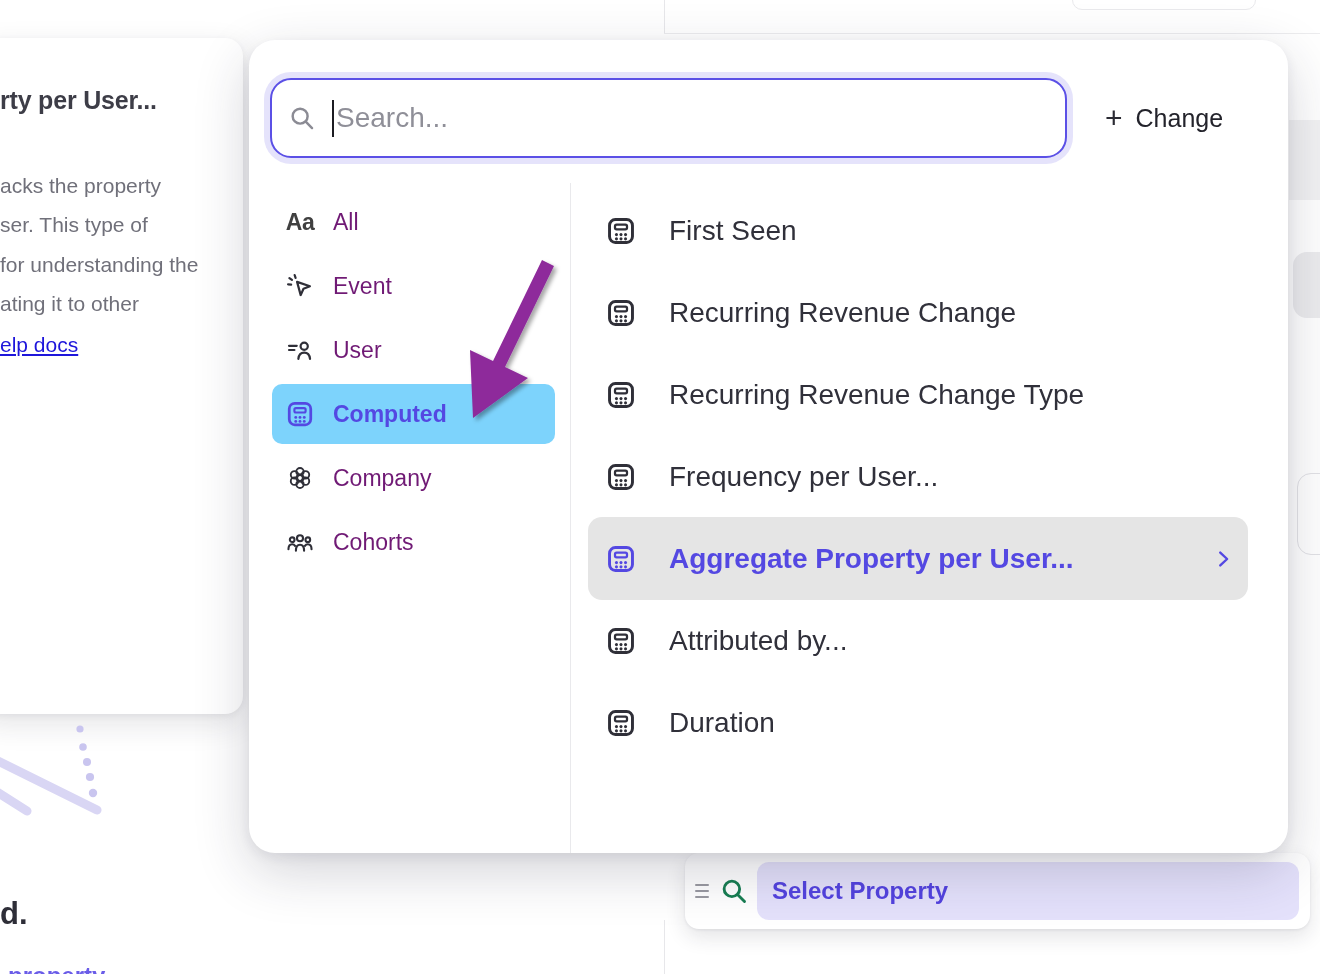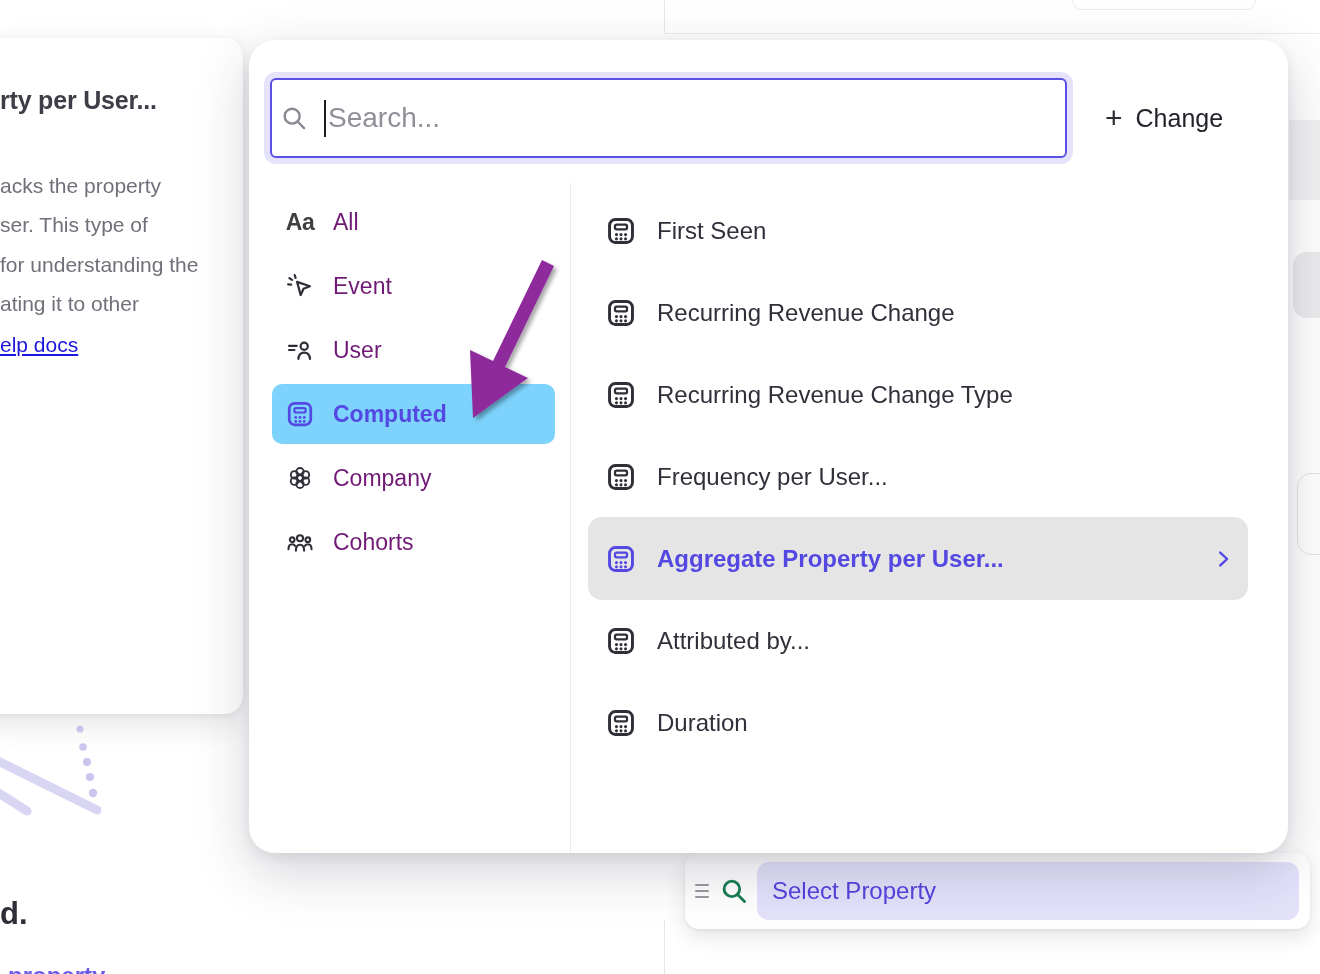--- a/index.html
+++ b/index.html
@@ -54,32 +54,32 @@
     background:#fff; border-radius:14px;
     box-shadow:0 8px 20px rgba(30,30,50,.12), 0 1px 3px rgba(30,30,50,.08);
     display:flex; align-items:center; padding-left:10px;
   }
   .hamburger-icon { display:flex; flex-direction:column; gap:4px; width:14px; margin-right:10px; }
   .hamburger-icon span { display:block; height:2px; background:#9a9aa2; border-radius:1px; }
   .select-pill {
     margin-left:8px; flex:0 0 auto; width:542px; height:58px; border-radius:12px;
     background:#e4e1fb; display:flex; align-items:center; padding-left:15px; cursor:pointer;
   }
-  .select-pill-label { font-size:24px; font-weight:400; color:#5343df; }
+  .select-pill-label { font-size:24px; font-weight:700; color:#5343df; }
   
   .popover {
     position:absolute; left:249px; top:40px; width:1039px; height:813px;
     background:#fff; border-radius:26px;
     box-shadow:0 18px 55px rgba(35,35,60,.20), 0 4px 12px rgba(35,35,60,.08);
   }
   .search-box {
     position:absolute; left:21px; top:38px; width:797px; height:80px;
-    border:2px solid #5b50e6; border-radius:6px; background:#fff;
+    border:2px solid #5b50e6; border-radius:21px; background:#fff;
     box-shadow:0 0 0 6px rgba(91,80,230,.16);
-    display:flex; align-items:center; padding-left:8px;
+    display:flex; align-items:center; padding-left:16px;
   }
   .search-caret { width:2px; height:37px; background:#1c1c22; margin-left:16px; }
   .search-input {
     border:none; outline:none; flex:1; height:60px;
     font-family:"Liberation Sans", sans-serif; font-size:28px; color:#3a3a44;
     background:transparent; margin-left:2px;
   }
   .search-input::placeholder { color:#8f8f98; }
   .create-button {
     position:absolute; left:856px; top:55px; height:46px;
@@ -97,21 +97,21 @@
   .cat-row .cat-label { margin-left:18px; font-size:23px; font-weight:500; color:#701a75; }
   .cat-row.selected { background:#7dd3fc; }
   .cat-row.selected .cat-label { color:#5448e2; font-weight:600; }
   .aa-glyph { font-size:23px; font-weight:600; color:#404040; letter-spacing:-.5px; }
   
   .item-row {
     position:absolute; left:339px; width:660px; height:83px; border-radius:14px;
     display:flex; align-items:center; padding:0 14px 0 17px; cursor:pointer;
   }
   .item-row .item-icon { width:32px; height:32px; flex:0 0 32px; }
-  .item-row .item-label { margin-left:20px; font-size:24px; font-weight:500; color:#30303a; flex:1; }
+  .item-row .item-label { margin-left:32px; font-size:28px; font-weight:500; color:#30303a; flex:1; }
   .item-row.selected { background:#e5e5e5; }
   .item-row.selected .item-label { color:#5448e2; font-weight:600; }
   .chevron-right { width:22px; height:22px; flex:0 0 22px; }
   
   .annotation-arrow { position:absolute; left:440px; top:240px; width:160px; height:200px; pointer-events:none; }
 </style>
 </head>
 <body>
 
 <div id="canvas">

